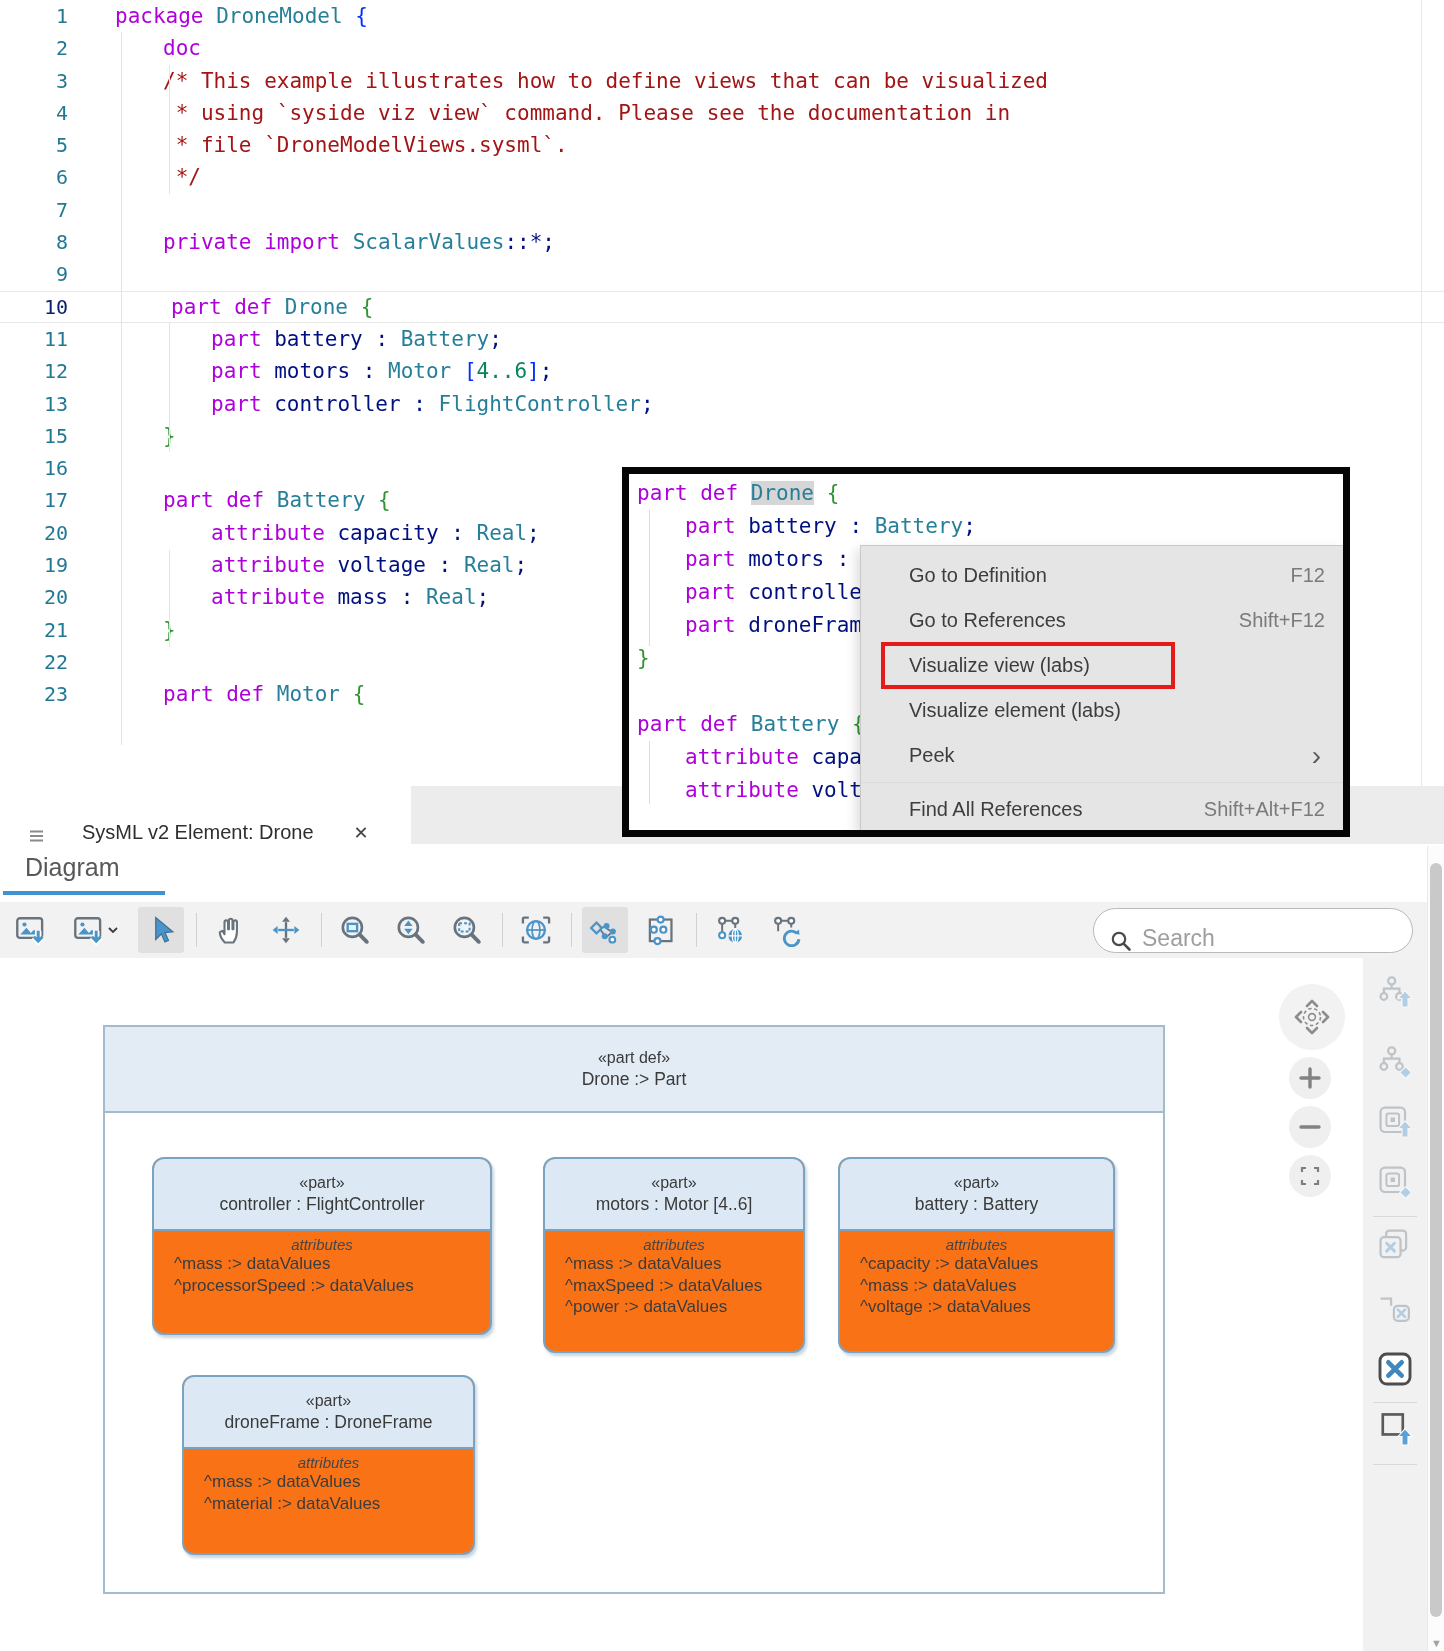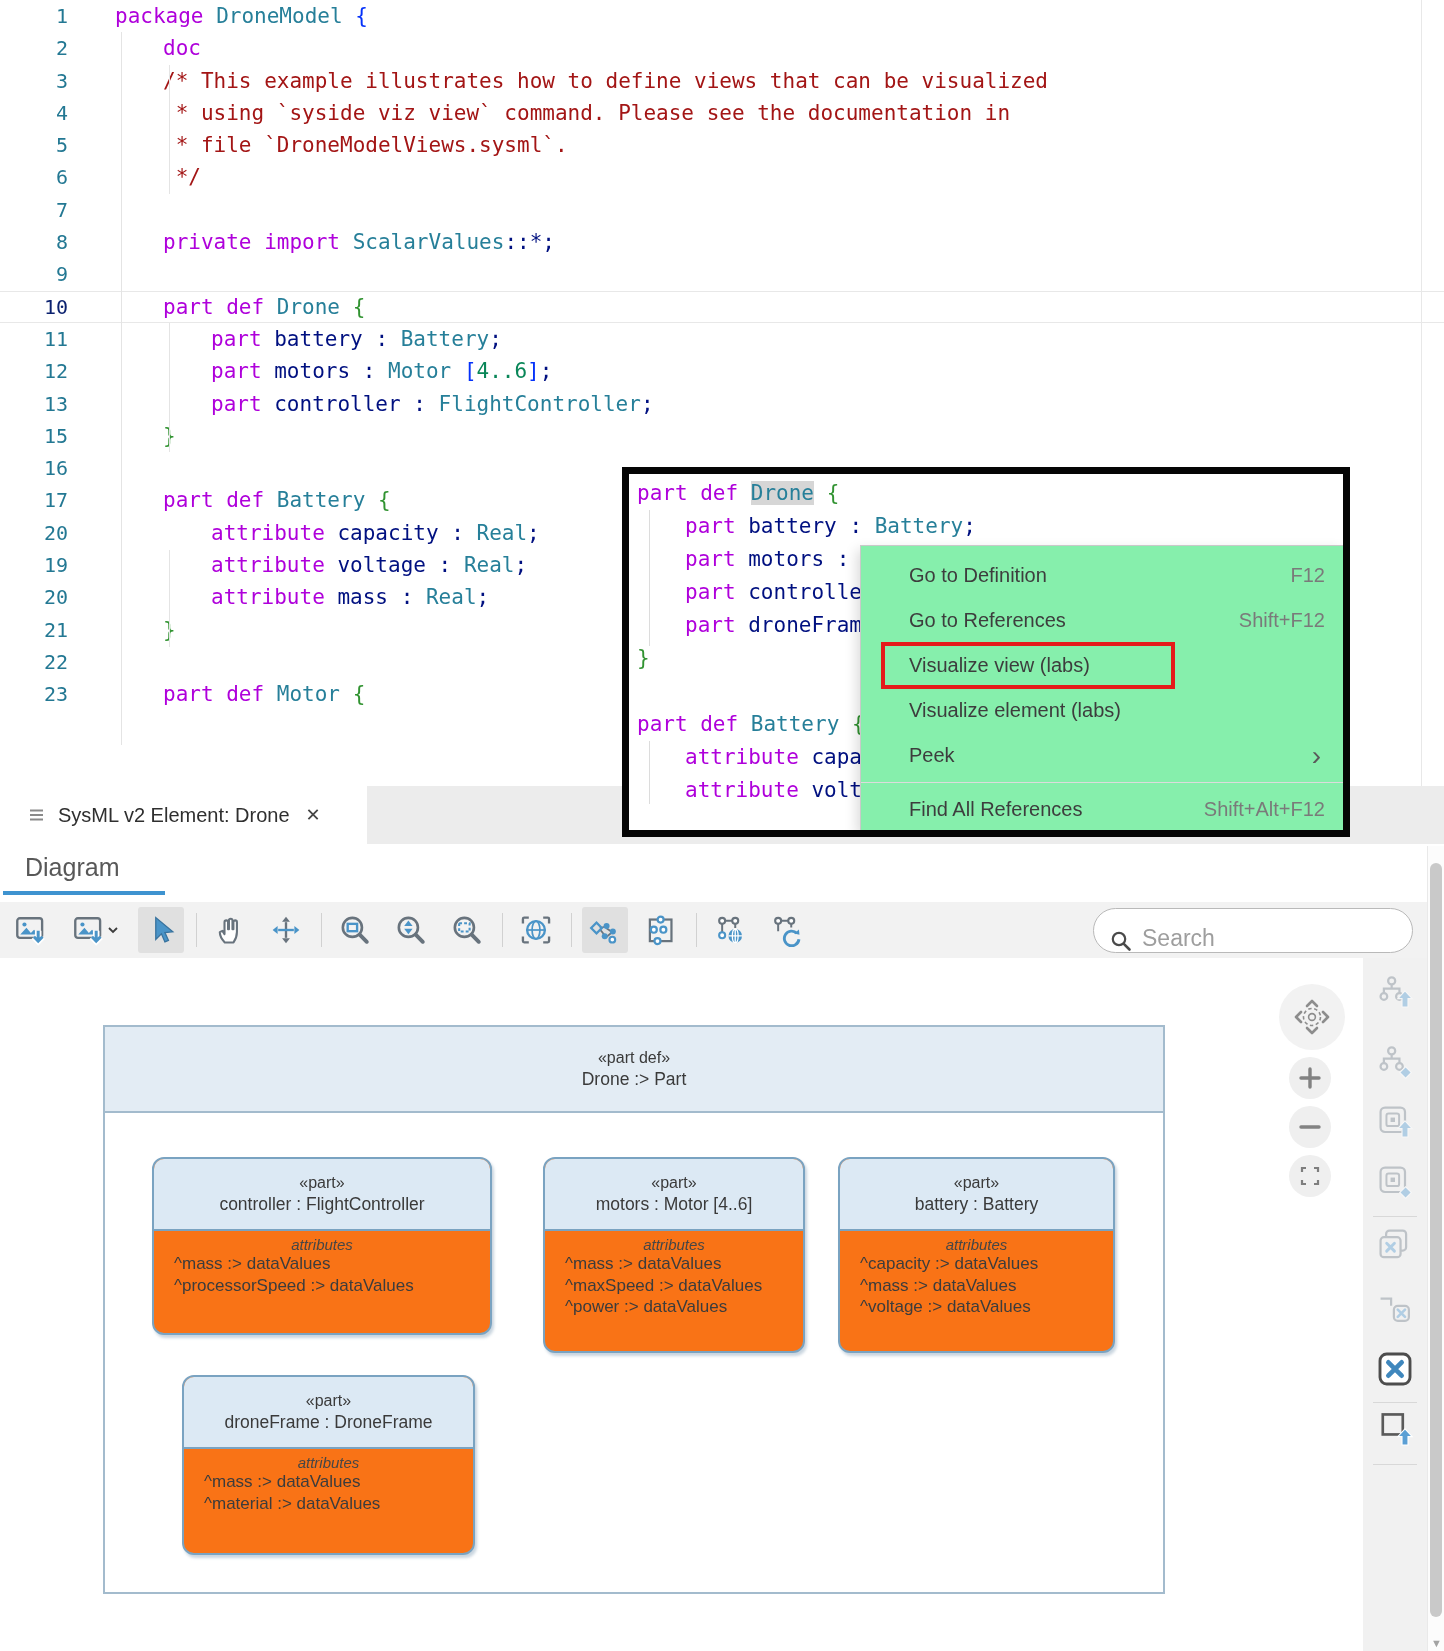--- a/index.html
+++ b/index.html
@@ -6,49 +6,49 @@
   body { background:#fff; font-family:"Liberation Sans", sans-serif; }
   #stage { position:relative; width:1444px; height:1651px; overflow:hidden; background:#fff; }
 
   
   #editor { position:absolute; left:0; top:0; width:1444px; height:786px; background:#fff;
             font-family:"DejaVu Sans Mono", monospace; font-size:21px; }
   .cl { display:flex; height:32.3px; line-height:32.3px; white-space:pre; }
   .cl .ln { width:68px; text-align:right; color:#237893; font-size:20px; flex:none; }
   .cl.cur .ln { color:#0b216f; }
   .cl .ct { margin-left:47px; }
-  .cl.cur { box-shadow: inset 0 1px #e8e8e8, inset 0 -1px #e8e8e8; }
+  .cl.cur { box-shadow: inset 0 1px #e8e8e8, inset 0 -1px #e8e8e8; gap: 8px; }
   .guide { position:absolute; width:1px; background:#e4e4e4; }
   .tk-typesel { background:#d6d6d6; }
   #editor-hairline { position:absolute; left:1421px; top:0; width:1px; height:786px; background:#e8e8e8; }
 
   
   #inset { position:absolute; left:622px; top:467px; width:728px; height:370px;
            border:7px solid #050505; background:#fff; z-index:30; overflow:hidden;
            font-family:"DejaVu Sans Mono", monospace; font-size:21px; }
   #inset-code { position:absolute; left:8px; top:3px; }
   #inset-code .il { height:33px; line-height:33px; white-space:pre; }
   .iguide { position:absolute; width:1px; background:#dcdcdc; }
 
   #context-menu { position:absolute; left:231px; top:71px; width:483px; height:286px;
-                  background:#86efac; border:1px solid #c9c9c9; border-right:none;
+                  background:#e5e5e5; border:1px solid #c9c9c9; border-right:none;
                   box-shadow:-3px 5px 12px rgba(0,0,0,.15); padding-top:7px; z-index:5;
                   font-family:"Liberation Sans", sans-serif; }
   .menu-row { height:45px; display:flex; align-items:center; padding:0 18px 0 48px;
               font-size:20px; color:#3d3d3d; }
   .menu-row .shortcut { margin-left:auto; color:#7a7a7a; }
   .menu-row .subchev { margin-left:auto; color:#5a5a5a; font-size:28px; line-height:20px; padding-right:4px; }
   .menu-sep { height:1px; background:#dcdcdc; margin:4px 0; }
   #red-box { position:absolute; left:20px; top:96px; width:294px; height:47px;
              border:4px solid #e51a1a; z-index:9; pointer-events:none; }
 
   
   #tabbar { position:absolute; left:0; top:786px; width:1444px; height:58px; background:#ececec; z-index:10; }
-  #active-tab { position:absolute; left:0; top:0; width:367px; height:58px; background:#fff;
-                display:flex; align-items:center; }
+  #active-tab { position:absolute; left:0; top:0; width:411px; height:58px; background:#fff;
+                display:flex; align-items:flex-end;gap:24px; }
   #active-tab .tlabel { font-size:20px; color:#2f2f2f; margin-left:12px; }
   #active-tab .tclose { font-size:18px; color:#454545; margin-left:16px; cursor:pointer; }
   #tab-dot { position:absolute; left:1338px; top:14px; width:6px; height:6px; border-radius:50%; background:#39507c; }
 
   
   #diagram-tab { position:absolute; left:25px; top:853px; font-size:25px; color:#585858; z-index:5; }
   #diagram-underline { position:absolute; left:3px; top:891px; width:162px; height:4px; background:#3e93d0; z-index:5; }
 
   
   #toolbar { position:absolute; left:0; top:902px; width:1427px; height:56px; background:#f2f2f2; z-index:5; }

